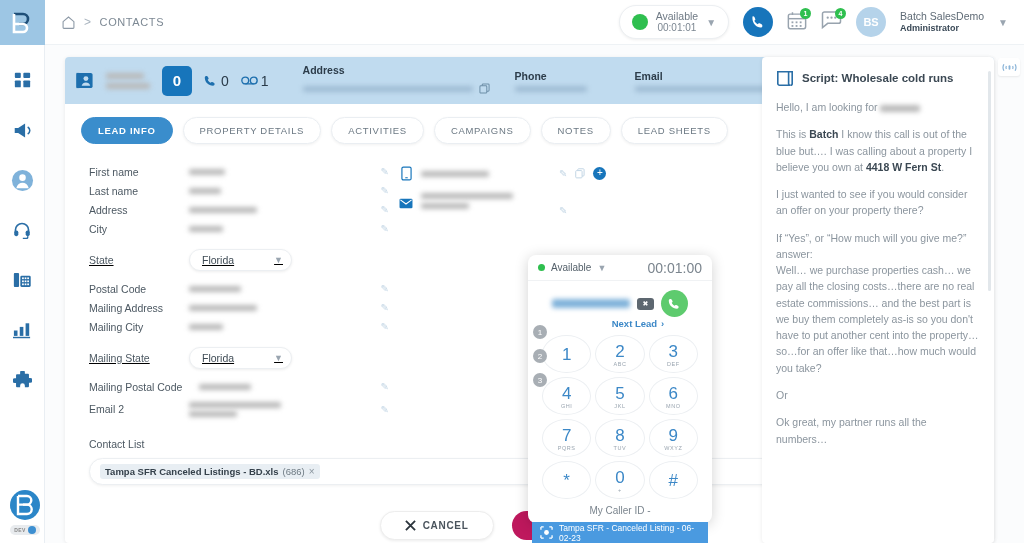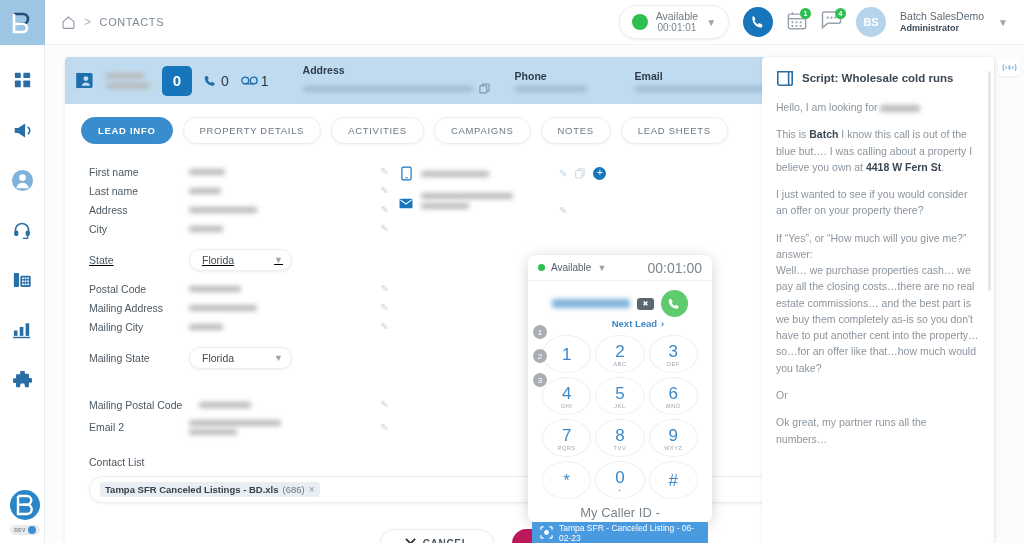--- a/index.html
+++ b/index.html
@@ -221,21 +221,21 @@
     padding-bottom: 6px; cursor: pointer; margin-left: 36px;
   }
   .keys { display: grid; grid-template-columns: repeat(3, 1fr); gap: 4px; padding: 0 14px; }
   .key {
     height: 38px; border-radius: 50%; border: 1px solid #eceff2; background: #fff;
     display: flex; flex-direction: column; align-items: center; justify-content: center;
     cursor: pointer; color: #3c88c7;
   }
   .key .d { font-size: 17px; }
   .key .l { font-size: 5.5px; letter-spacing: .6px; color: #9aa5b0; margin-top: -1px; }
-  .caller-id { text-align: center; font-size: 13px; color: #7b858e; padding: 6px 0 0 0; }
+  .caller-id { text-align: center; font-size: 10px; color: #7b858e; padding: 6px 0 0 0; }
   .line-dots { position: absolute; left: 5px; top: 70px; display: flex; flex-direction: column; gap: 10px; }
   .line-dot {
     width: 14px; height: 14px; border-radius: 50%; background: #a8aeb4; color: #fff;
     font-size: 8px; display: flex; align-items: center; justify-content: center; cursor: pointer;
   }
   .bottom-bar {
     position: absolute; left: 532px; bottom: 0; width: 176px; height: 21px;
     background: #4a9ae0; color: #fff; font-size: 8.5px;
     display: flex; align-items: center; gap: 6px; padding: 0 8px; cursor: pointer;
   }
@@ -552,21 +552,21 @@
           </div>
 
           <div class="frow">
             <span class="flabel">Mailing City</span>
             <span class="fval">
                 <span class="blur" style="width:34px;height:6px;"></span>
               </span>
             <span class="pencil">✎</span>
           </div>
 
-          <div class="frow tall" style="margin-top:8px;margin-bottom:24px;">
+          <div class="frow tall" style="margin-top:8px;margin-bottom:6px;text-decoration:underline;">
             <span class="flabel">Mailing State</span>
             <span class="select-pill">
               <span>Florida</span>
               <span style="color:#9aa5b0;font-size:9px;">▼</span>
             </span>
           </div>
 
           <div class="frow">
             <span class="flabel" style="width:110px;">Mailing Postal Code</span>
             <span class="fval">

